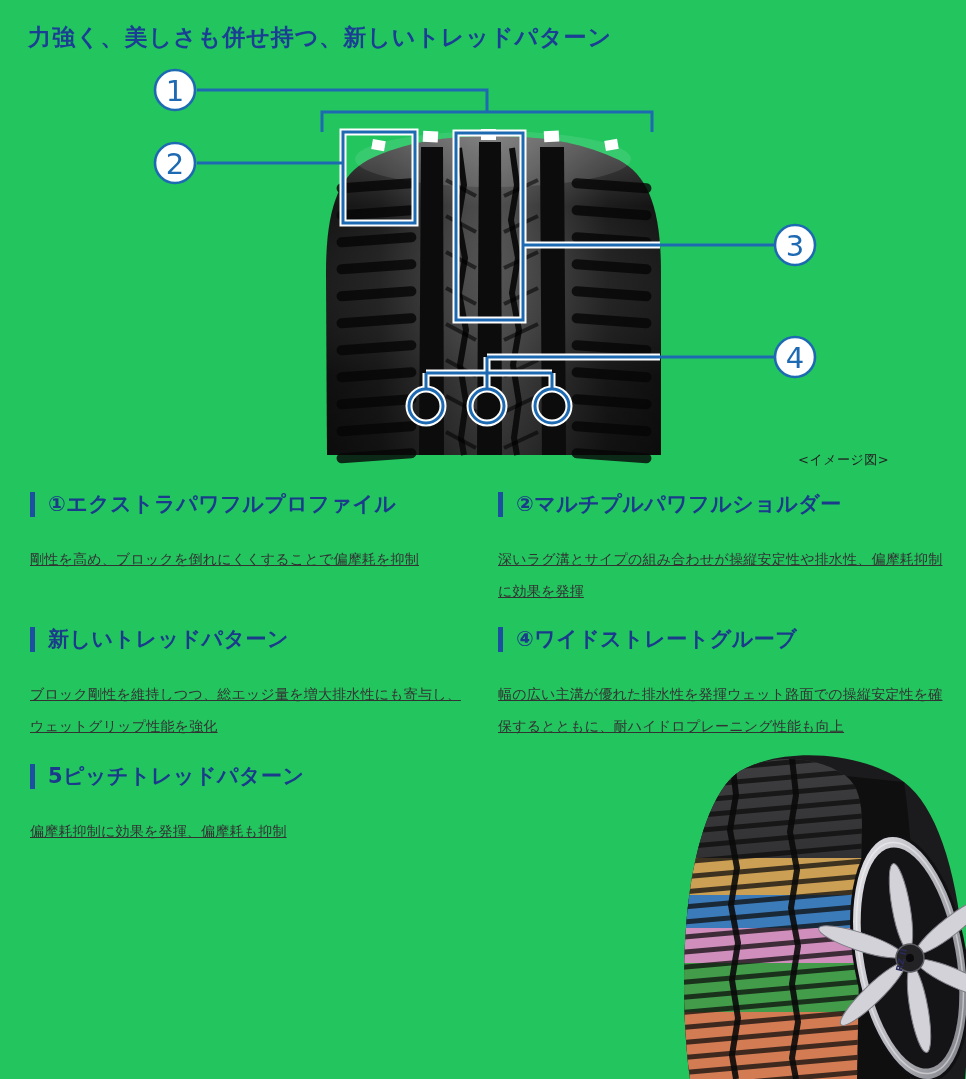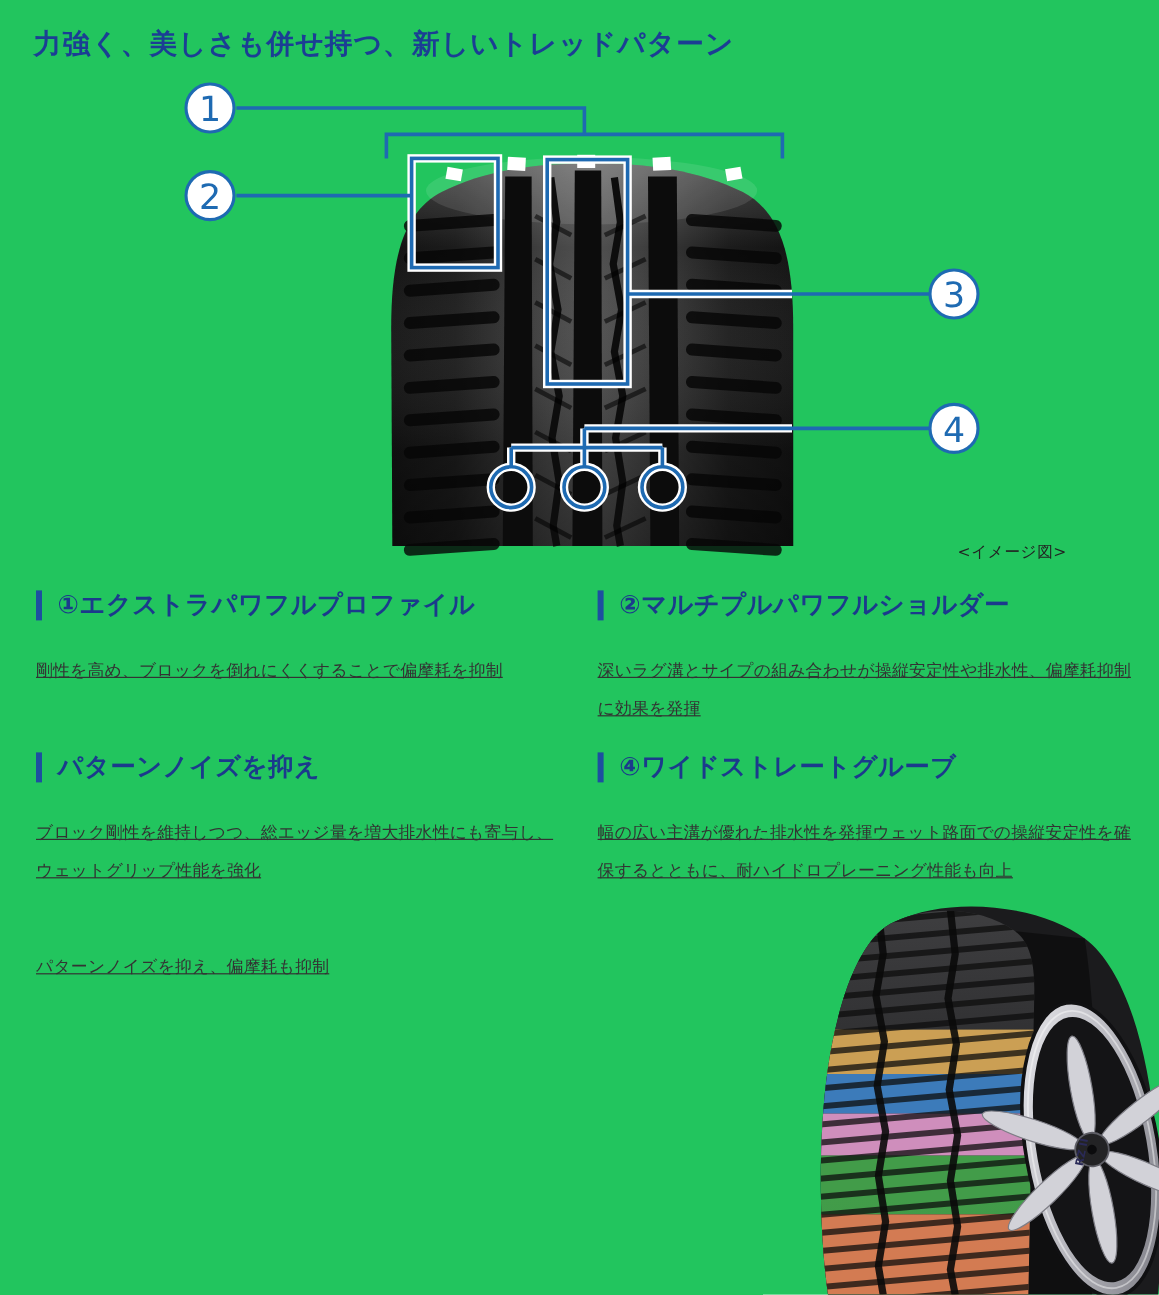--- a/index.html
+++ b/index.html
@@ -171,29 +171,30 @@
 
   <div class="section s1">
     <h2>①エクストラパワフルプロファイル</h2>
     <p>剛性を高め、ブロックを倒れにくくすることで偏摩耗を抑制</p>
   </div>
   <div class="section s2">
     <h2>②マルチプルパワフルショルダー</h2>
     <p>深いラグ溝とサイプの組み合わせが操縦安定性や排水性、偏摩耗抑制に効果を発揮</p>
   </div>
   <div class="section s3">
-    <h2>パターンノイズを抑え</h2>
+    <h2>新しいトレッドパターン</h2>
     <p>ブロック剛性を維持しつつ、総エッジ量を増大排水性にも寄与し、ウェットグリップ性能を強化</p>
   </div>
   <div class="section s4">
     <h2>④ワイドストレートグルーブ</h2>
     <p>幅の広い主溝が優れた排水性を発揮ウェット路面での操縦安定性を確保するとともに、耐ハイドロプレーニング性能も向上</p>
   </div>
   <div class="section s5">
-    <p>パターンノイズを抑え、偏摩耗も抑制</p>
+    <h2>5ピッチトレッドパターン</h2>
+    <p>偏摩耗抑制に効果を発揮、偏摩耗も抑制</p>
   </div>
 
   <div class="tire-photo">
     <svg width="296" height="339" viewBox="0 0 296 339">
       <defs>
         <clipPath id="frame">
             <rect x="0" y="0" width="296" height="339"></rect>
           </clipPath>
         <clipPath id="treadClip">
           <path d="M76,28 C106,14 148,16 176,36 C188,45 192,62 192,84 L187,339 L20,339

